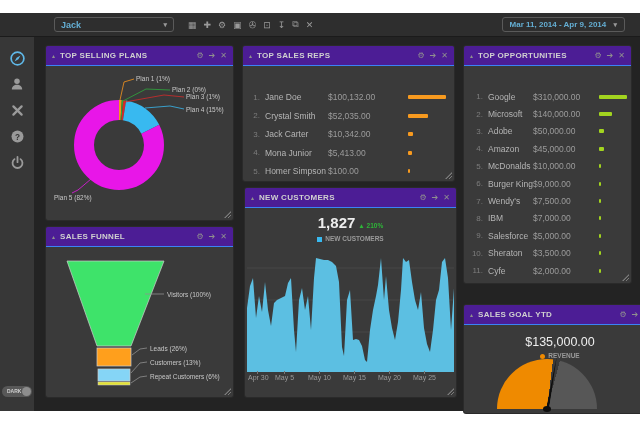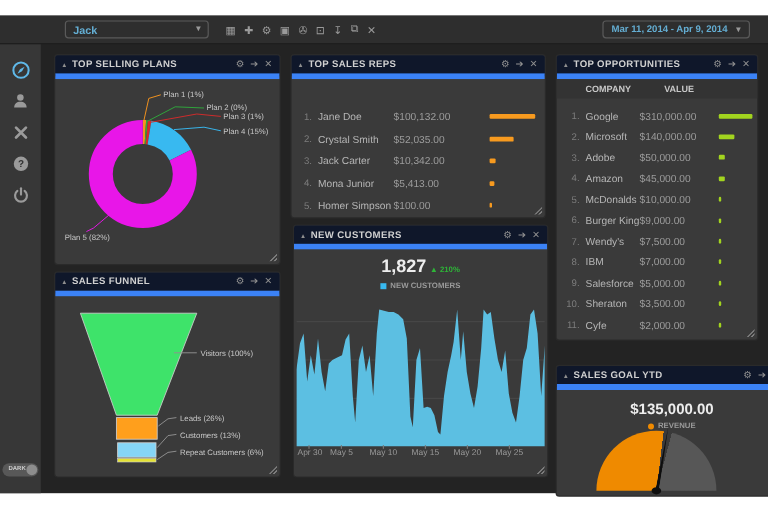--- a/index.html
+++ b/index.html
@@ -14,21 +14,21 @@
   .datebox{position:absolute;right:15px;top:4px;height:15px;border:1px solid #5a5a5a;border-radius:3px;color:#64aed3;font-size:8px;font-weight:bold;line-height:14px;padding:0 7px;box-sizing:border-box;cursor:pointer}
   .datebox .chev{color:#999;font-size:7px;margin-left:5px}
   
   .sidebar{position:absolute;left:0;top:24px;width:34px;height:374px;background:#373737}
   .side-icon{width:34px;height:26px;display:flex;align-items:center;justify-content:center;cursor:pointer}
   .sidebar .stack{padding-top:8px}
   .dark-toggle{position:absolute;bottom:14px;left:2px;width:30px;height:11px;background:#585858;border-radius:6px;font-size:5px;font-weight:bold;color:#cfcfcf;line-height:11px;padding-left:5px;box-sizing:border-box;cursor:pointer}
   .dark-toggle .knob{position:absolute;right:1px;top:1px;width:9px;height:9px;background:#8d8d8d;border-radius:50%}
   
   .widget{position:absolute;background:#3a3a3a;box-shadow:0 0 0 1px #2a2a2a;border-radius:2px}
-  .w-head{height:20px;background:#0f172a;display:flex;align-items:center;padding:0 6px;border-bottom:5px solid #3b82f6;box-sizing:border-box;border-radius:2px 2px 0 0}
+  .w-head{height:20px;background:#4c1d95;display:flex;align-items:center;padding:0 6px;border-bottom:1px solid #3b82f6;box-sizing:border-box;border-radius:2px 2px 0 0}
   .caret{color:#8f8f8f;font-size:6px;margin-right:5px;cursor:pointer}
   .w-title{color:#d0d0d0;font-size:8px;font-weight:bold;letter-spacing:.3px;flex:1;white-space:nowrap}
   .w-icons{display:flex;gap:5px;color:#8f8f8f;font-size:8px}
   .w-icons span{cursor:pointer}
   .resize{position:absolute;right:2px;bottom:2px;width:7px;height:7px;background:repeating-linear-gradient(-45deg,transparent 0 1.5px,#7d7d7d 1.5px 2.5px);clip-path:polygon(100% 0,100% 100%,0 100%);cursor:nwse-resize}
   
   .thead{position:absolute;left:0;top:20px;right:0;height:16px;background:#333333;display:grid;align-items:center;font-size:7.5px;font-weight:bold;color:#c8c8c8}
   .rows{position:absolute;left:0;right:0}
   .trow{display:grid;align-items:center;font-size:8.5px;color:#b5b5b5}
   .rank{color:#7d7d7d;text-align:right;padding-right:5px;font-size:8px}
@@ -43,21 +43,21 @@
   .nc-num{font-size:15px;font-weight:bold;color:#ededed}
   .nc-delta{font-size:6.5px;color:#2eb538;font-weight:bold;margin-left:3px}
   .nc-legend{font-size:6.5px;color:#9a9a9a;font-weight:bold;margin-top:3px}
   .sq{display:inline-block;width:5px;height:5px;background:#38b9f0;margin-right:3px;vertical-align:middle}
   .nc-chart{position:absolute;left:2px;top:60px}
   .axis{position:absolute;left:0;right:0;top:186px;height:12px}
   .axis span{position:absolute;font-size:7px;color:#9a9a9a;white-space:nowrap}
   .axis i{position:absolute;top:-3px;width:1px;height:3px;background:#777}
   
   .sg-metric{position:absolute;top:27px;left:0;right:0;text-align:center}
-  .sg-num{font-size:12.5px;font-weight:bold;color:#ededed}
+  .sg-num{font-size:12.5px;font-weight:normal;color:#ededed}
   .sg-legend{font-size:6.5px;color:#9a9a9a;font-weight:bold;margin-top:2px}
   .dot{display:inline-block;width:5px;height:5px;border-radius:50%;background:#ef8a00;margin-right:3px;vertical-align:middle}
   .gauge{position:absolute;left:33px;top:54px;width:100px;height:50px;border-radius:100px 100px 0 0;background:conic-gradient(from 270deg at 50% 100%,#ef8a00 0deg 97deg,#3a3a3a 97deg 105deg,#575757 105deg 180deg,transparent 180deg)}
   .needle{position:absolute;left:48.5px;bottom:0;width:3px;height:54px;background:#0e0e0e;transform-origin:50% 100%;transform:rotate(10deg);clip-path:polygon(50% 0,100% 100%,0 100%)}
   .pivot{position:absolute;left:46px;bottom:-3px;width:8px;height:6px;background:#0e0e0e;border-radius:50%}
   svg text{fill:#c8c8c8;font-family:"Liberation Sans",sans-serif;font-size:6.5px}
 </style>
 </head>
 <body>
 
@@ -277,26 +277,20 @@
   <div class="widget" style="left:464px;top:33px;width:167px;height:237px">
     <div class="w-head">
       <span class="caret">▴</span>
       <span class="w-title">TOP OPPORTUNITIES</span>
       <span class="w-icons">
           <span>⚙</span>
           <span>➔</span>
           <span>✕</span>
         </span>
     </div>
-    <div class="thead g-to">
-      <span></span>
-      <span>COMPANY</span>
-      <span style="text-align:center">VALUE</span>
-      <span></span>
-    </div>
     <div class="rows to-rows">
       <div class="trow g-to">
           <span class="rank">1.</span>
           <span>Google</span>
           <span class="val">$310,000.00</span>
           <span>
             <span class="bar" style="display:block;width:28px;background:#a2d41f"></span>
           </span>
         </div>
       <div class="trow g-to">

